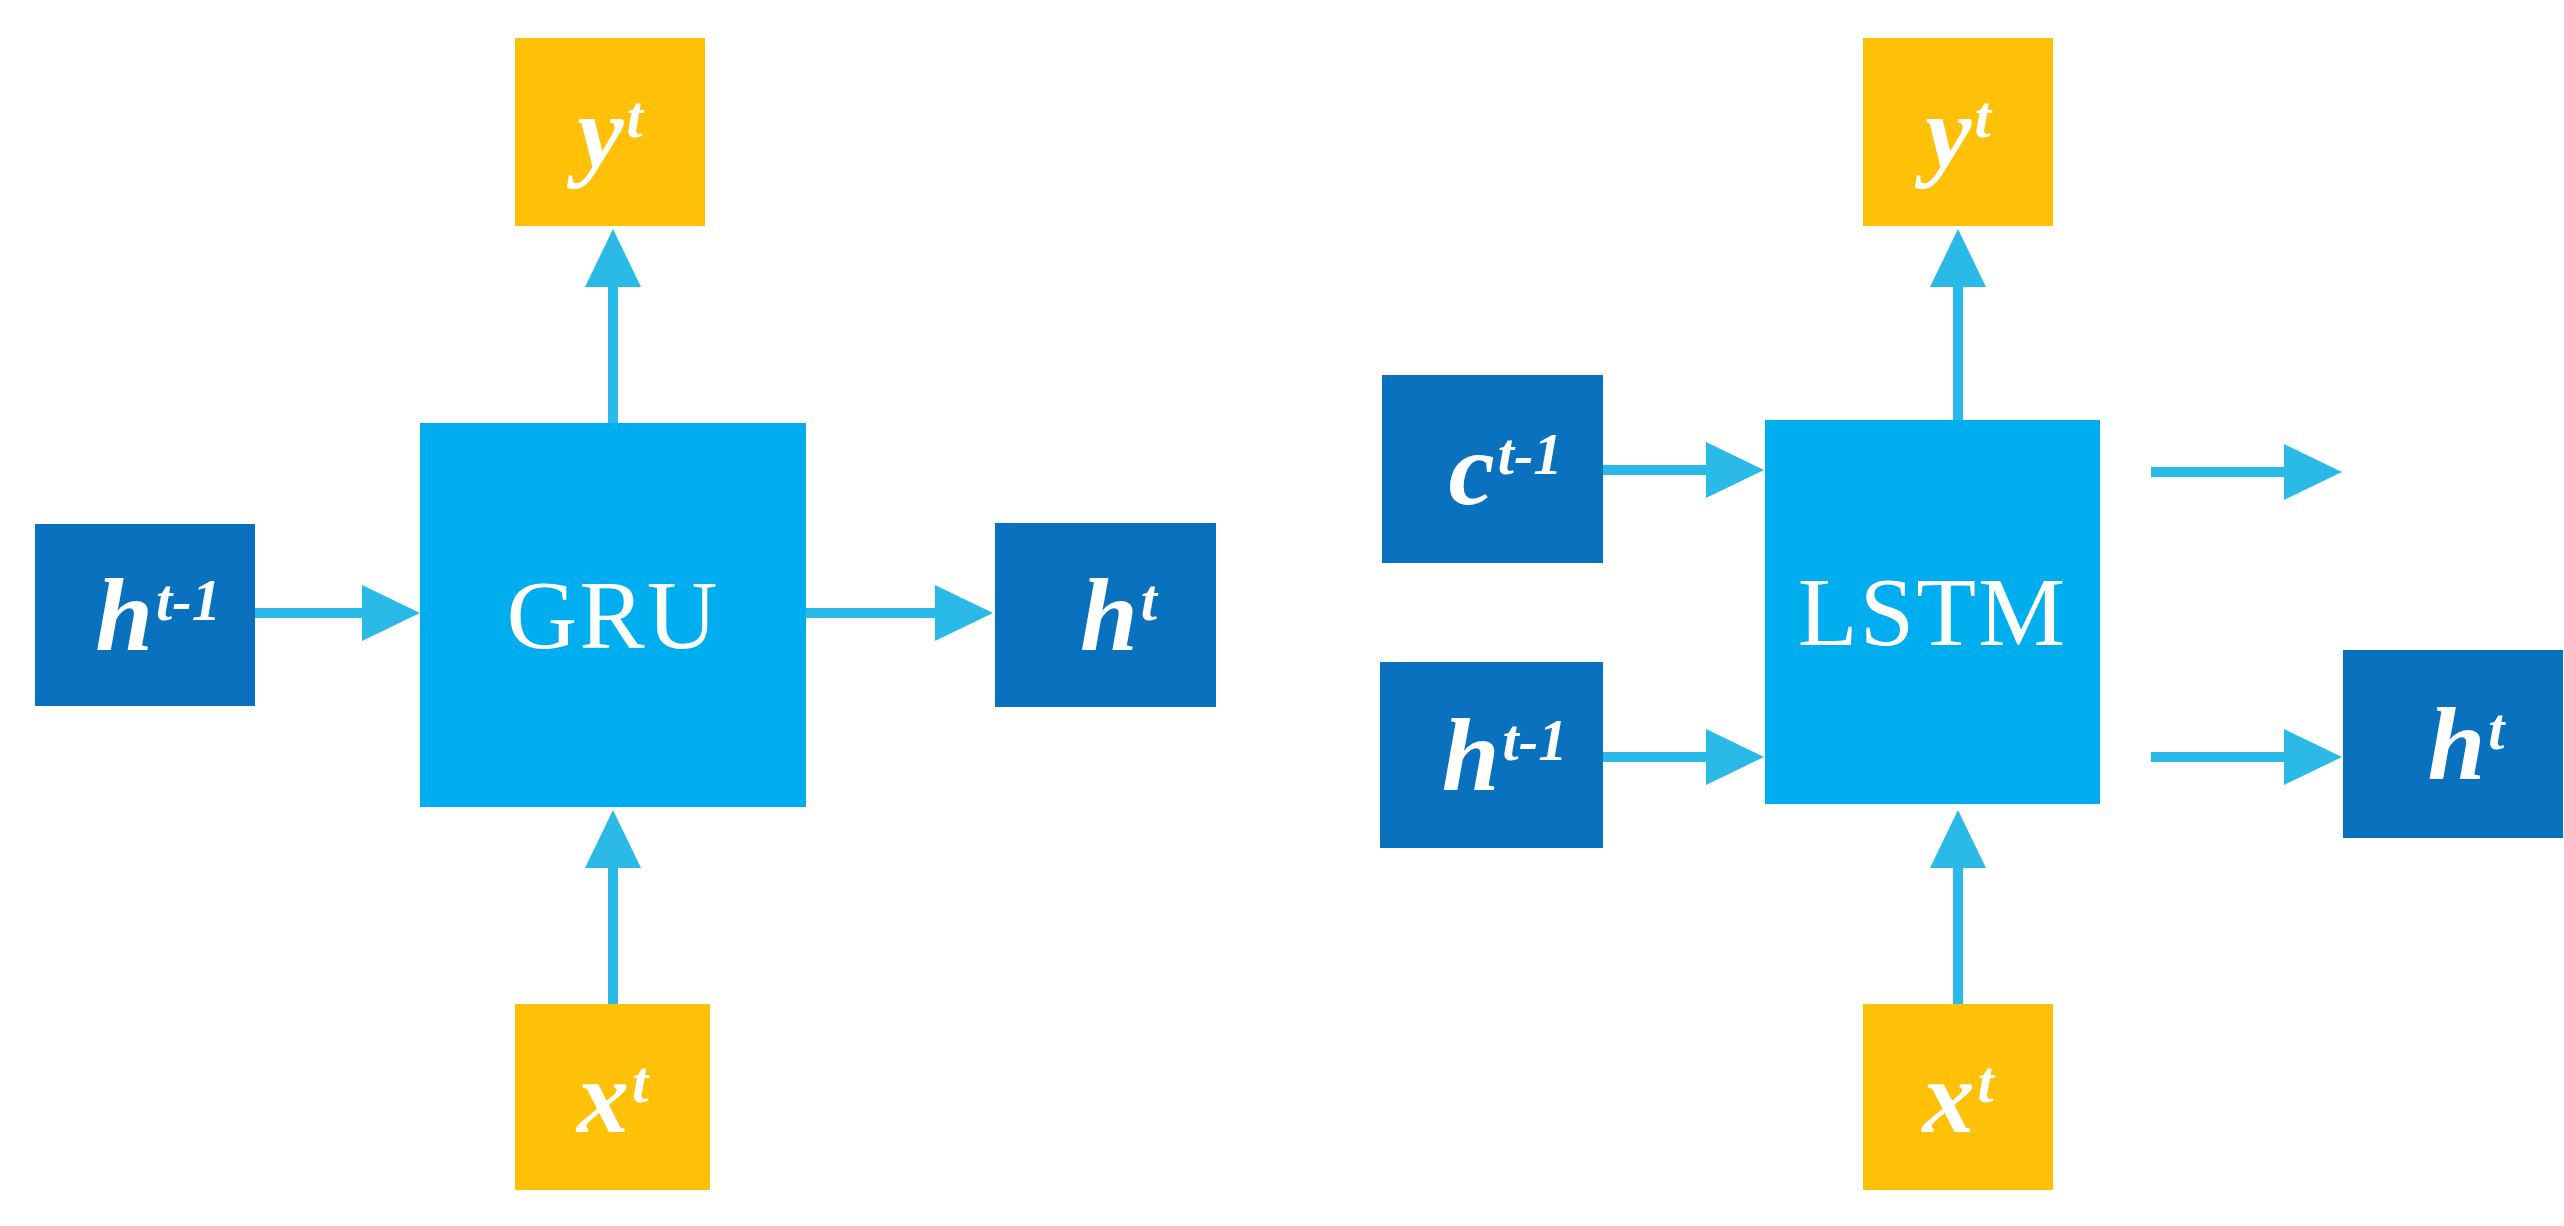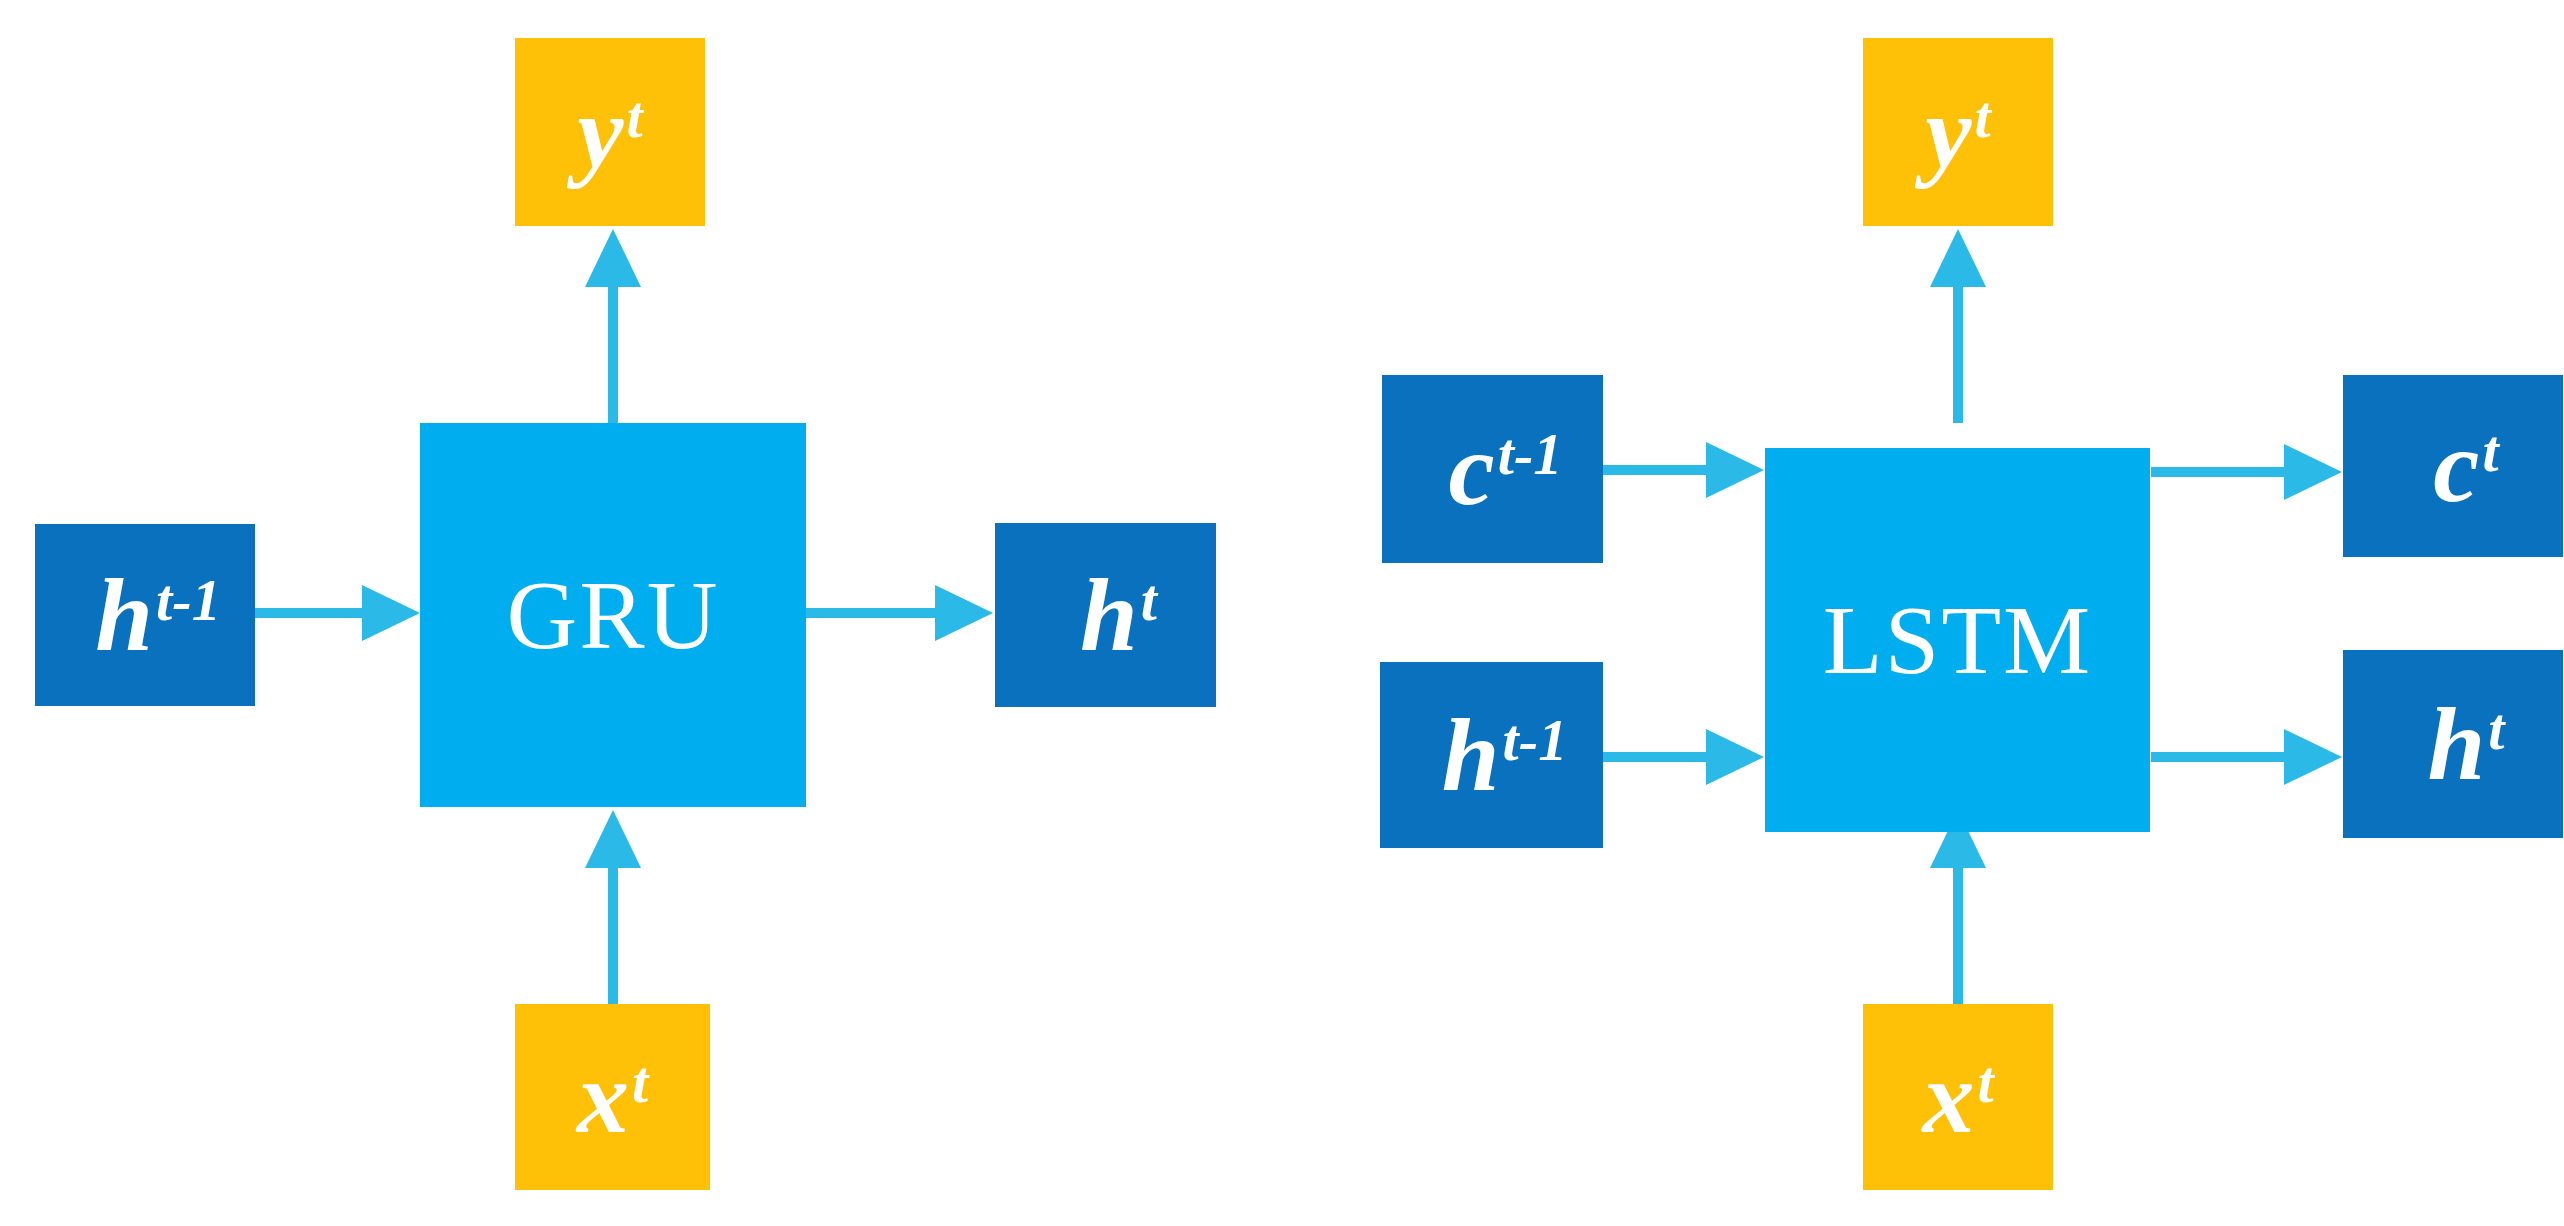--- a/index.html
+++ b/index.html
@@ -126,27 +126,24 @@
   </div>
 
   <div class="node state" style="left:1382px;top:375px;width:195px;height:188px;">
     <span class="var"><span>c</span><sup>t-1</sup></span>
   </div>
 
   <div class="node state" style="left:1380px;top:662px;width:197px;height:186px;">
     <span class="var"><span>h</span><sup>t-1</sup></span>
   </div>
 
-  <div class="node cell" style="left:1765px;top:448px;width:385px;height:384px;">
+  <div class="node cell" style="left:1765px;top:420px;width:335px;height:384px;">
     <span class="cell-label">LSTM</span>
   </div>
 
-  <div class="node state" style="left:2343px;top:375px;width:194px;height:182px;">
-    <span class="var"><span>c</span><sup>t</sup></span>
-  </div>
 
   <div class="node state" style="left:2343px;top:650px;width:194px;height:188px;">
     <span class="var"><span>h</span><sup>t</sup></span>
   </div>
 
   <div class="node io" style="left:1863px;top:1004px;width:190px;height:186px;">
     <span class="var"><span>x</span><sup>t</sup></span>
   </div>
 
 </div>

